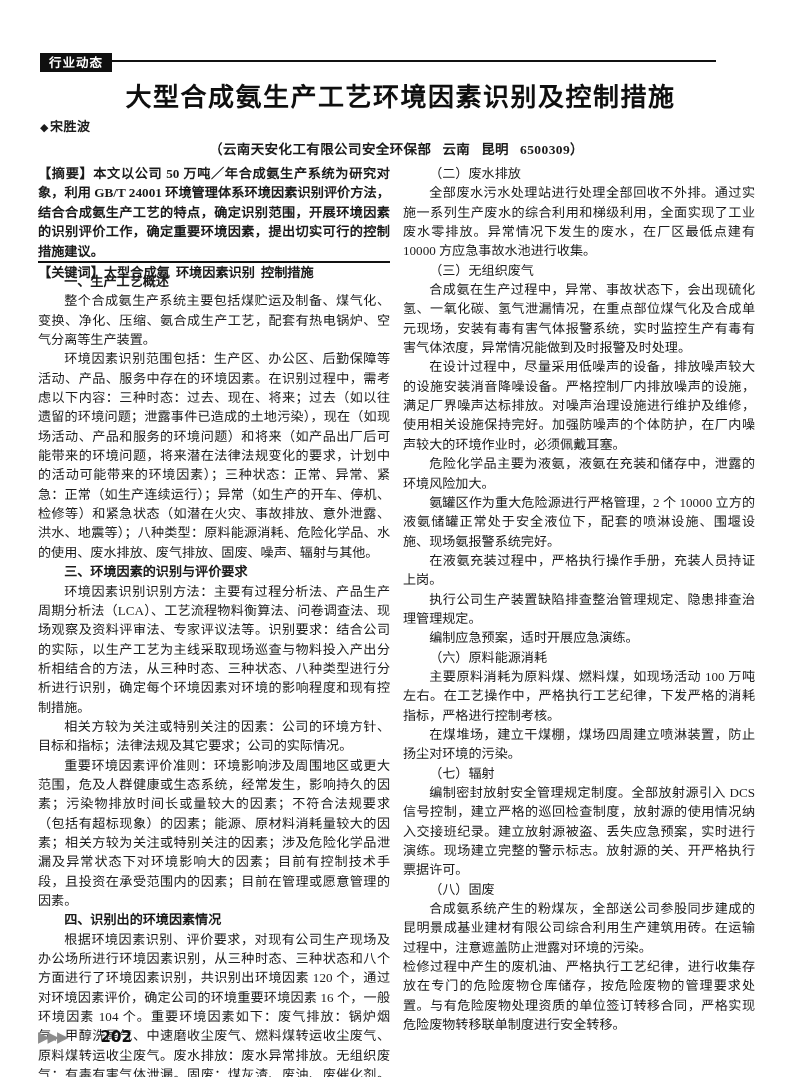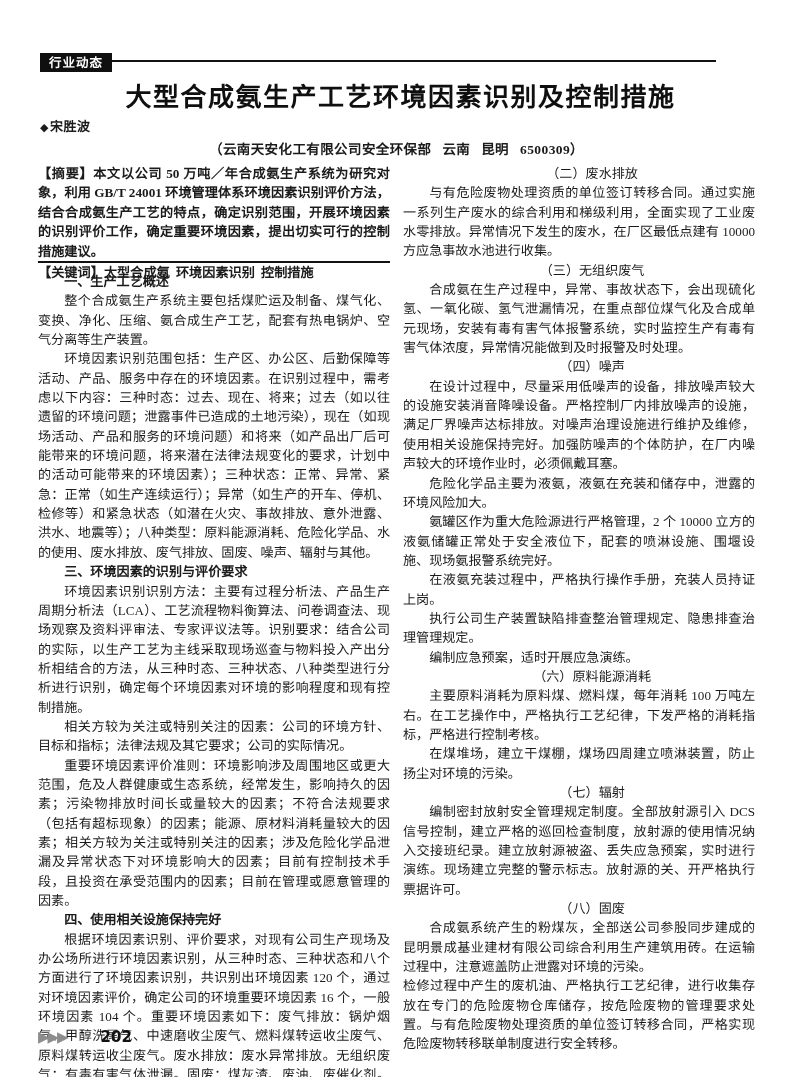--- a/index.html
+++ b/index.html
@@ -154,21 +154,20 @@
     text-indent: 2em;
     letter-spacing: 0px;
   }
   h4.subhead {
     margin: 0;
     font-size: 13.1px;
     line-height: 19.35px;
     font-weight: normal;
     text-indent: 2em;
     letter-spacing: 0px;
-    text-align: center;
   }
 
   
   .folio {
     position: absolute;
     left: 38px;
     bottom: 28px;
     width: 300px;
     height: 22px;
   }
@@ -219,43 +218,42 @@
     <h3 class="head">一、生产工艺概述</h3>
     <p class="body">整个合成氨生产系统主要包括煤贮运及制备、煤气化、变换、净化、压缩、氨合成生产工艺，配套有热电锅炉、空气分离等生产装置。</p>
 
     <p class="body">环境因素识别范围包括：生产区、办公区、后勤保障等活动、产品、服务中存在的环境因素。在识别过程中，需考虑以下内容：三种时态：过去、现在、将来；过去（如以往遗留的环境问题；泄露事件已造成的土地污染），现在（如现场活动、产品和服务的环境问题）和将来（如产品出厂后可能带来的环境问题，将来潜在法律法规变化的要求，计划中的活动可能带来的环境因素）；三种状态：正常、异常、紧急：正常（如生产连续运行）；异常（如生产的开车、停机、检修等）和紧急状态（如潜在火灾、事故排放、意外泄露、洪水、地震等）；八种类型：原料能源消耗、危险化学品、水的使用、废水排放、废气排放、固废、噪声、辐射与其他。</p>
 
     <h3 class="head">三、环境因素的识别与评价要求</h3>
     <p class="body">环境因素识别识别方法：主要有过程分析法、产品生产周期分析法（LCA）、工艺流程物料衡算法、问卷调查法、现场观察及资料评审法、专家评议法等。识别要求：结合公司的实际，以生产工艺为主线采取现场巡查与物料投入产出分析相结合的方法，从三种时态、三种状态、八种类型进行分析进行识别，确定每个环境因素对环境的影响程度和现有控制措施。</p>
     <p class="body">相关方较为关注或特别关注的因素：公司的环境方针、目标和指标；法律法规及其它要求；公司的实际情况。</p>
     <p class="body">重要环境因素评价准则：环境影响涉及周围地区或更大范围，危及人群健康或生态系统，经常发生，影响持久的因素；污染物排放时间长或量较大的因素；不符合法规要求（包括有超标现象）的因素；能源、原材料消耗量较大的因素；相关方较为关注或特别关注的因素；涉及危险化学品泄漏及异常状态下对环境影响大的因素；目前有控制技术手段，且投资在承受范围内的因素；目前在管理或愿意管理的因素。</p>
 
-    <h3 class="head">四、使用相关设施保持完好</h3>
+    <h3 class="head">四、识别出的环境因素情况</h3>
     <p class="body">根据环境因素识别、评价要求，对现有公司生产现场及办公场所进行环境因素识别，从三种时态、三种状态和八个方面进行了环境因素识别，共识别出环境因素 120 个，通过对环境因素评价，确定公司的环境重要环境因素 16 个，一般环境因素 104 个。重要环境因素如下：废气排放：锅炉烟气、甲醇洗尾气、中速磨收尘废气、燃料煤转运收尘废气、原料煤转运收尘废气。废水排放：废水异常排放。无组织废气：有毒有害气体泄漏。固废：煤灰渣、废油、废催化剂。噪声：大型转动设备运行噪声。危险化学品：液氨泄漏。原料能源消耗：原料煤、燃料煤。铯 -137、钴 -60。</p>
 
   </div>
 
   <div class="col col-right">
     <h4 class="subhead">（二）废水排放</h4>
-    <p class="body">与有危险废物处理资质的单位签订转移合同。通过实施一系列生产废水的综合利用和梯级利用，全面实现了工业废水零排放。异常情况下发生的废水，在厂区最低点建有 10000 方应急事故水池进行收集。</p>
+    <p class="body">全部废水污水处理站进行处理全部回收不外排。通过实施一系列生产废水的综合利用和梯级利用，全面实现了工业废水零排放。异常情况下发生的废水，在厂区最低点建有 10000 方应急事故水池进行收集。</p>
 
     <h4 class="subhead">（三）无组织废气</h4>
     <p class="body">合成氨在生产过程中，异常、事故状态下，会出现硫化氢、一氧化碳、氢气泄漏情况，在重点部位煤气化及合成单元现场，安装有毒有害气体报警系统，实时监控生产有毒有害气体浓度，异常情况能做到及时报警及时处理。</p>
 
-    <h4 class="subhead">（四）噪声</h4>
     <p class="body">在设计过程中，尽量采用低噪声的设备，排放噪声较大的设施安装消音降噪设备。严格控制厂内排放噪声的设施，满足厂界噪声达标排放。对噪声治理设施进行维护及维修，使用相关设施保持完好。加强防噪声的个体防护，在厂内噪声较大的环境作业时，必须佩戴耳塞。</p>
 
     <p class="body">危险化学品主要为液氨，液氨在充装和储存中，泄露的环境风险加大。</p>
     <p class="body">氨罐区作为重大危险源进行严格管理，2 个 10000 立方的液氨储罐正常处于安全液位下，配套的喷淋设施、围堰设施、现场氨报警系统完好。</p>
     <p class="body">在液氨充装过程中，严格执行操作手册，充装人员持证上岗。</p>
     <p class="body">执行公司生产装置缺陷排查整治管理规定、隐患排查治理管理规定。</p>
     <p class="body">编制应急预案，适时开展应急演练。</p>
 
     <h4 class="subhead">（六）原料能源消耗</h4>
-    <p class="body">主要原料消耗为原料煤、燃料煤，每年消耗 100 万吨左右。在工艺操作中，严格执行工艺纪律，下发严格的消耗指标，严格进行控制考核。</p>
+    <p class="body">主要原料消耗为原料煤、燃料煤，如现场活动 100 万吨左右。在工艺操作中，严格执行工艺纪律，下发严格的消耗指标，严格进行控制考核。</p>
     <p class="body">在煤堆场，建立干煤棚，煤场四周建立喷淋装置，防止扬尘对环境的污染。</p>
 
     <h4 class="subhead">（七）辐射</h4>
     <p class="body">编制密封放射安全管理规定制度。全部放射源引入 DCS 信号控制，建立严格的巡回检查制度，放射源的使用情况纳入交接班纪录。建立放射源被盗、丢失应急预案，实时进行演练。现场建立完整的警示标志。放射源的关、开严格执行票据许可。</p>
 
     <h4 class="subhead">（八）固废</h4>
     <p class="body">合成氨系统产生的粉煤灰，全部送公司参股同步建成的昆明景成基业建材有限公司综合利用生产建筑用砖。在运输过程中，注意遮盖防止泄露对环境的污染。</p>
     <p class="body noindent">检修过程中产生的废机油、严格执行工艺纪律，进行收集存放在专门的危险废物仓库储存，按危险废物的管理要求处置。与有危险废物处理资质的单位签订转移合同，严格实现危险废物转移联单制度进行安全转移。</p>
   </div>
 

